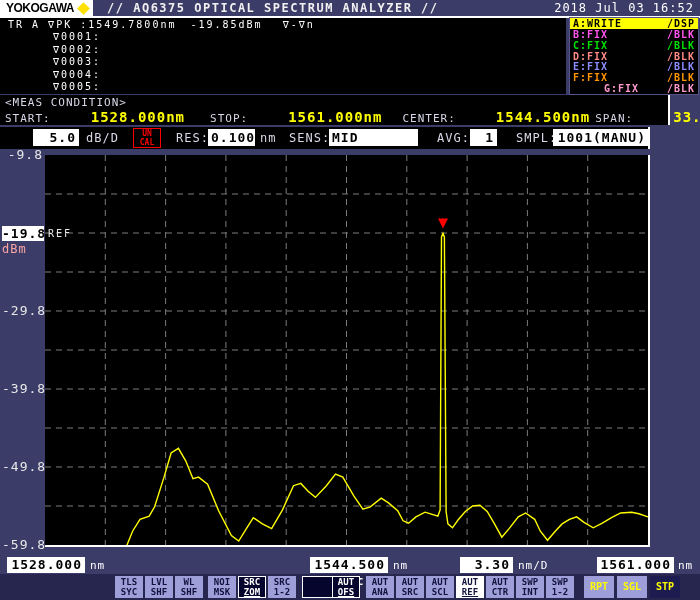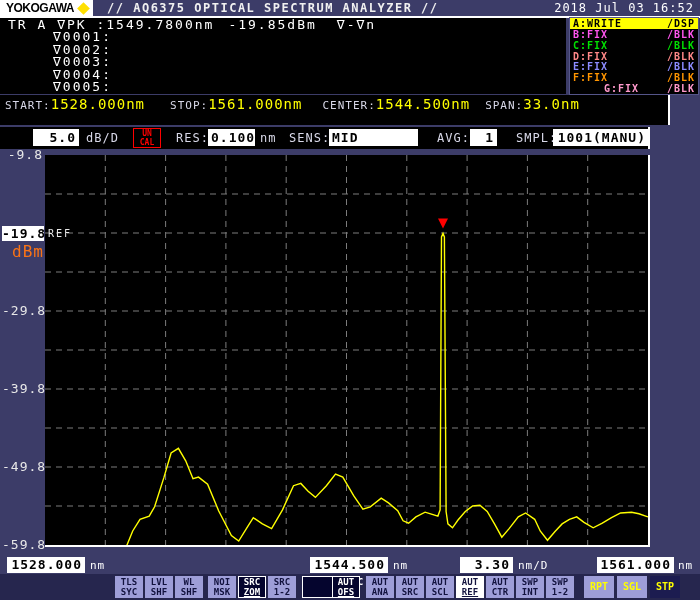--- a/index.html
+++ b/index.html
@@ -11,37 +11,37 @@
   .titlebar{position:absolute;left:0;top:0;width:700px;height:18px;border-bottom:2px solid #fff;
             display:flex;align-items:center;}
   .logo{background:#fff;color:#000;height:16px;display:flex;align-items:center;
         padding:0 5px 0 6px;font:bold 12px "Liberation Sans",sans-serif;letter-spacing:-0.5px;}
   .diamond{width:9px;height:9px;background:#ffe000;transform:rotate(45deg);margin-left:5px;}
   .tb-title{color:#f0f0f0;font-size:12px;font-weight:bold;letter-spacing:1.5px;margin-left:14px;}
   .tb-date{margin-left:auto;margin-right:6px;color:#fff;font-size:12px;letter-spacing:1px;}
 
   
   .left-info{position:absolute;left:0;top:18px;width:566px;height:76px;background:#000;
-             color:#fff;font-size:13px;letter-spacing:2px;line-height:12.4px;padding:1px 7px 0 8px;}
+             color:#fff;font-size:10px;letter-spacing:2px;line-height:12.4px;padding:1px 7px 0 8px;}
   .li-line1{display:flex;white-space:pre;}
   .li-level{margin-left:14px;}
   .li-mode{margin-left:20px;}
   .marker-row{margin-left:45px;}
 
   
   .trace-panel{position:absolute;left:570px;top:18px;width:128px;height:76px;background:#000;
                font-size:10px;font-weight:bold;letter-spacing:1px;outline:1px solid #55558a;}
   .tp-row{display:flex;justify-content:space-between;padding:0 3px;height:10.85px;line-height:11px;}
 
   
   .measbar{position:absolute;left:0;top:95px;width:670px;height:30px;background:#000;
            border-right:2px solid #fff;color:#d8d8e8;padding:1px 0 0 5px;}
   .mc-title{font-size:11px;letter-spacing:1px;}
   .mc-line{display:flex;align-items:baseline;font-size:11px;letter-spacing:1px;white-space:pre;}
-  .mc-line .val{color:#ffff00;font-size:14px;font-weight:normal;letter-spacing:1px;}
+  .mc-line .val{color:#ffff00;font-size:14px;font-weight:bold;letter-spacing:1px;margin-left:40px;}
 
   
   .settingsbar{position:absolute;left:0;top:127px;width:650px;height:22px;background:#000;
                border-right:2px solid #fff;color:#d8d8e8;font-size:12px;letter-spacing:1px;}
   .sb-label{position:absolute;top:4px;}
   .sb-box{position:absolute;top:2px;height:17px;line-height:17px;background:#fff;color:#000;
           font-size:13px;font-weight:bold;letter-spacing:1px;padding:0 3px;text-align:right;}
   .uncal{position:absolute;left:133px;top:1px;width:28px;height:20px;border:1px solid #f00;
          color:#f00;font-size:8px;line-height:9px;font-weight:bold;text-align:center;letter-spacing:0;}
 
@@ -51,21 +51,21 @@
         border-right:2px solid #fff;border-bottom:2px solid #fff;}
   .plot svg{display:block;}
   .grid{stroke:#7c7c7c;stroke-width:1;stroke-dasharray:6 5;}
   .trace{fill:none;stroke:#ffff00;stroke-width:1.4;}
   .reftext{fill:#e8e8e8;font-size:10px;letter-spacing:2px;font-family:"DejaVu Sans Mono",monospace;}
   .peakmark{fill:#ff0000;}
   .ylabel{position:absolute;left:2px;width:41px;text-align:right;color:#e8e8e8;
           font-size:13px;letter-spacing:1px;height:13px;line-height:13px;}
   .refbox{position:absolute;left:2px;top:78px;width:42px;height:15px;background:#fff;color:#000;
           font-weight:bold;font-size:13px;line-height:15px;text-align:right;padding-right:2px;letter-spacing:1px;}
-  .refunit{position:absolute;left:2px;top:94px;width:42px;text-align:right;color:#f97316;font-size:16px;letter-spacing:1px;}
+  .refunit{position:absolute;left:2px;top:94px;width:42px;text-align:left;color:#fca5a5;font-size:12px;letter-spacing:1px;}
 
   
   .xlabels{position:absolute;left:0;top:557px;width:700px;height:17px;color:#fff;font-size:11px;letter-spacing:1px;padding-left:32px;}
   .xbox{position:absolute;top:0;height:16px;line-height:16px;background:#fff;color:#000;
         font-size:13px;font-weight:bold;text-align:right;padding-right:3px;letter-spacing:1px;}
   .xunit{position:absolute;top:2px;}
 
   
   .softkeys{position:absolute;left:0;top:574px;width:700px;height:32px;background:#26264e;}
   .skey{position:absolute;top:2px;width:28px;height:22px;font-size:9px;font-weight:bold;
@@ -127,21 +127,22 @@
         <span>F:FIX</span>
         <span>/BLK</span>
       </div>
       <div class="tp-row" style="color: rgb(255, 153, 204); padding-left: 34px;">
         <span>G:FIX</span>
         <span>/BLK</span>
       </div>
     </div>
 
   <div class="measbar">
-    <div class="mc-line" id="mc-line"><span style="margin-left: 0px;">START:</span><span class="val">1528.000nm</span><span style="margin-left: 25px;">STOP:</span><span class="val">1561.000nm</span><span style="margin-left: 20px;">CENTER:</span><span class="val">1544.500nm</span><span style="margin-left: 15px;">SPAN:</span><span class="val">33.0nm</span></div>
+    <div class="mc-title">&lt;MEAS CONDITION&gt;</div>
+    <div class="mc-line" id="mc-line"><span style="margin-left: 0px;">START:</span><span class="val">1528.000nm</span><span style="margin-left: 25px;">STOP:</span><span class="val">1561.000nm</span><span style="margin-left: 20px;">CENTER:</span><span class="val">1544.500nm</span><span style="margin-left: 5px;">SPAN:</span><span class="val">33.0nm</span></div>
   </div>
 
   <div class="settingsbar">
     <div class="sb-box" style="left:33px;width:46px;">5.0</div>
     <span class="sb-label" style="left:86px;">dB/D</span>
     <div class="uncal">
       <div>UN</div>
       <div>CAL</div>
     </div>
     <span class="sb-label" style="left:176px;">RES:</span>

